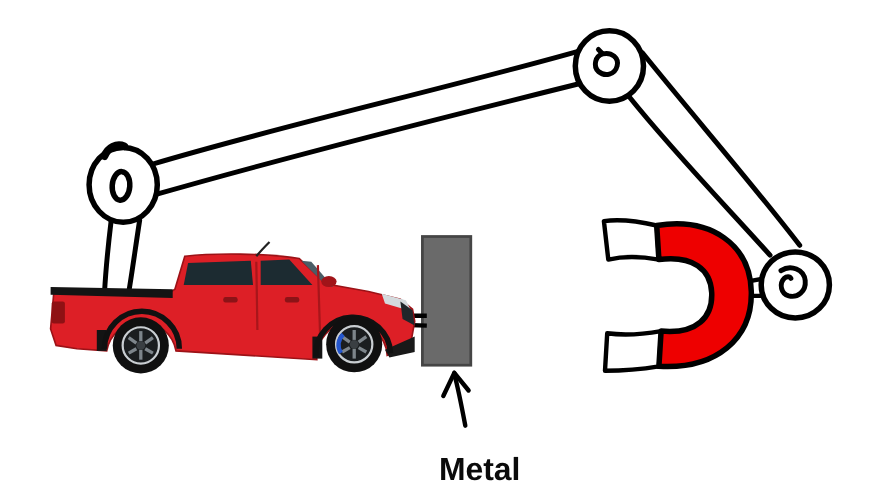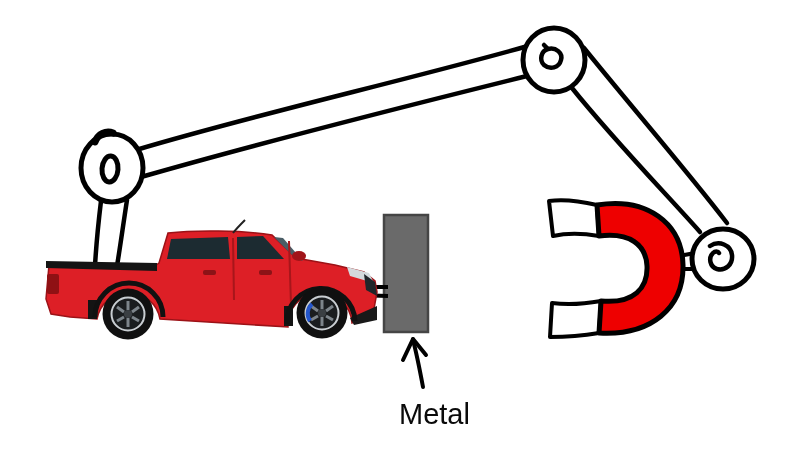--- a/index.html
+++ b/index.html
@@ -1,19 +1,19 @@
 <!DOCTYPE html>
 <html><head>
 <meta charset="utf-8">
 <style>
   html,body{margin:0;padding:0;background:#fff;}
   .stage{position:relative;width:800px;height:450px;background:#fff;overflow:hidden;
          font-family:"Liberation Sans",sans-serif;}
   .stage svg{position:absolute;left:0;top:0;}
-  .metal-label{position:absolute;left:399px;top:400px;font-size:29px;font-weight:400;
+  .metal-label{position:absolute;left:399px;top:413px;font-size:29px;font-weight:700;
                color:#0a0a0a;letter-spacing:0px;line-height:1;}
   .ink{stroke:#000;fill:none;}
 </style>
 </head>
 <body>
 
 <div class="stage">
   <svg width="800" height="450" viewBox="0 0 800 450">
 
     <g>

